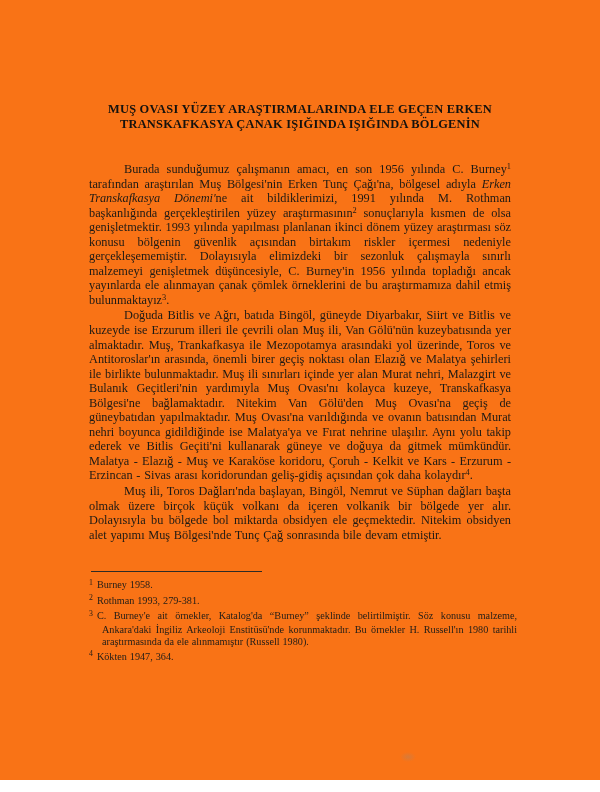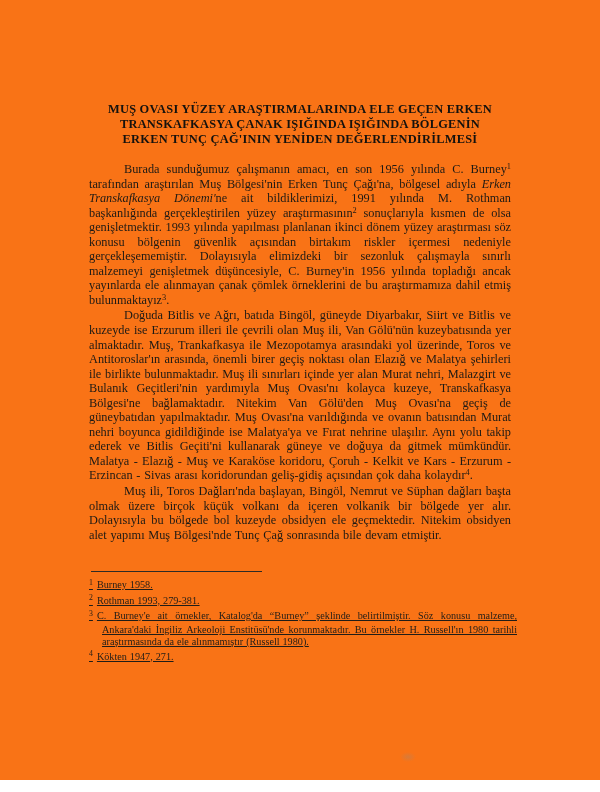--- a/index.html
+++ b/index.html
@@ -53,21 +53,20 @@
     font-size: 10.2px;
     line-height: 12.4px;
     text-align: justify;
     word-spacing: 0.4px;
     color: #201d18;
   }
   .footnote {
     margin: 0 0 2.2px 0;
     padding-left: 13px;
     text-indent: -13px;
-    text-decoration: underline;
   }
   .fn-num {
     font-size: 7.8px;
     position: relative;
     top: -3.2px;
     padding-right: 4px;
   }
   .scan-smudge {
     position: absolute;
     left: 400px; top: 752px; width: 16px; height: 10px;
@@ -76,33 +75,32 @@
   }
 </style>
 </head>
 <body>
 
 <div class="page">
 
   <div class="title-block">
     <div>MUŞ OVASI YÜZEY ARAŞTIRMALARINDA ELE GEÇEN ERKEN</div>
     <div>TRANSKAFKASYA ÇANAK IŞIĞINDA IŞIĞINDA BÖLGENİN</div>
-    <div>ERKEN TUNÇ ÇAĞ'ININ YENİDEN DEĞERLENDİRİLMESİ</div>
   </div>
 
   <div class="article">
       <p class="para"><span class="">Burada sunduğumuz çalışmanın amacı, en son 1956 yılında C. Burney</span><span class="sup">1</span><span class=""> tarafından araştırılan Muş Bölgesi'nin Erken Tunç Çağı'na, bölgesel adıyla </span><span class="it">Erken Transkafkasya Dönemi'</span><span class="">ne ait bildiklerimizi, 1991 yılında M. Rothman başkanlığında gerçekleştirilen yüzey araştırmasının</span><span class="sup">2</span><span class=""> sonuçlarıyla kısmen de olsa genişletmektir. 1993 yılında yapılması planlanan ikinci dönem yüzey araştırması söz konusu bölgenin güvenlik açısından birtakım riskler içermesi nedeniyle gerçekleşememiştir. Dolayısıyla elimizdeki bir sezonluk çalışmayla sınırlı malzemeyi genişletmek düşüncesiyle, C. Burney'in 1956 yılında topladığı ancak yayınlarda ele alınmayan çanak çömlek örneklerini de bu araştırmamıza dahil etmiş bulunmaktayız</span><span class="sup">3</span><span class="">.</span></p>
       <p class="para"><span class="">Doğuda Bitlis ve Ağrı, batıda Bingöl, güneyde Diyarbakır, Siirt ve Bitlis ve kuzeyde ise Erzurum illeri ile çevrili olan Muş ili, Van Gölü'nün kuzeybatısında yer almaktadır. Muş, Trankafkasya ile Mezopotamya arasındaki yol üzerinde, Toros ve Antitoroslar'ın arasında, önemli birer geçiş noktası olan Elazığ ve Malatya şehirleri ile birlikte bulunmaktadır. Muş ili sınırları içinde yer alan Murat nehri, Malazgirt ve Bulanık Geçitleri'nin yardımıyla Muş Ovası'nı kolayca kuzeye, Transkafkasya Bölgesi'ne bağlamaktadır. Nitekim Van Gölü'den Muş Ovası'na geçiş de güneybatıdan yapılmaktadır. Muş Ovası'na varıldığında ve ovanın batısından Murat nehri boyunca gidildiğinde ise Malatya'ya ve Fırat nehrine ulaşılır. Aynı yolu takip ederek ve Bitlis Geçiti'ni kullanarak güneye ve doğuya da gitmek mümkündür. Malatya - Elazığ - Muş ve Karaköse koridoru, Çoruh - Kelkit ve Kars - Erzurum - Erzincan - Sivas arası koridorundan geliş-gidiş açısından çok daha kolaydır</span><span class="sup">4</span><span class="">.</span></p>
-      <p class="para"><span class="">Muş ili, Toros Dağları'nda başlayan, Bingöl, Nemrut ve Süphan dağları başta olmak üzere birçok küçük volkanı da içeren volkanik bir bölgede yer alır. Dolayısıyla bu bölgede bol kuzeyde obsidyen ele geçmektedir. Nitekim obsidyen alet yapımı Muş Bölgesi'nde Tunç Çağ sonrasında bile devam etmiştir.</span></p>
+      <p class="para"><span class="">Muş ili, Toros Dağları'nda başlayan, Bingöl, Nemrut ve Süphan dağları başta olmak üzere birçok küçük volkanı da içeren volkanik bir bölgede yer alır. Dolayısıyla bu bölgede bol miktarda obsidyen ele geçmektedir. Nitekim obsidyen alet yapımı Muş Bölgesi'nde Tunç Çağ sonrasında bile devam etmiştir.</span></p>
     </div>
 
   <div class="fn-rule"></div>
 
   <div class="footnotes">
       <div class="footnote"><span class="fn-num">1</span><span>Burney 1958.</span></div>
       <div class="footnote"><span class="fn-num">2</span><span>Rothman 1993, 279-381.</span></div>
       <div class="footnote"><span class="fn-num">3</span><span>C. Burney'e ait örnekler, Katalog'da “Burney” şeklinde belirtilmiştir. Söz konusu malzeme, Ankara'daki İngiliz Arkeoloji Enstitüsü'nde korunmaktadır. Bu örnekler H. Russell'ın 1980 tarihli araştırmasında da ele alınmamıştır (Russell 1980).</span></div>
-      <div class="footnote"><span class="fn-num">4</span><span>Kökten 1947, 271.</span></div>
+      <div class="footnote"><span class="fn-num">4</span><span>Kökten 1947, 364.</span></div>
     </div>
 
   <div class="scan-smudge"></div>
 
 </div>
 
 </body></html>

